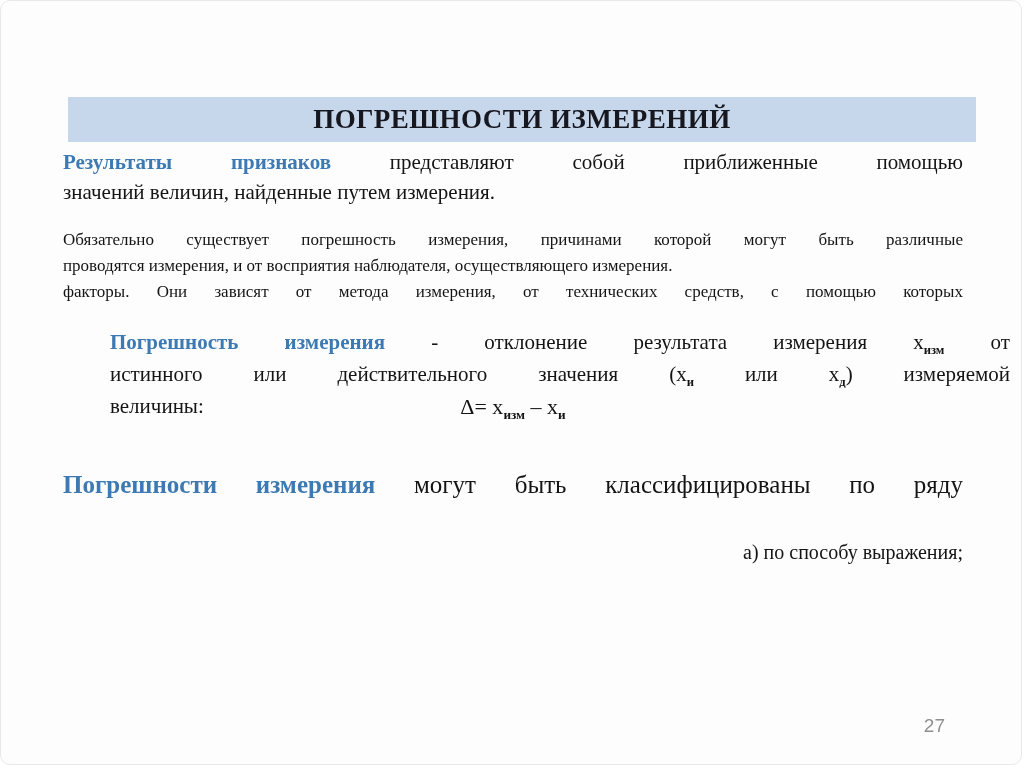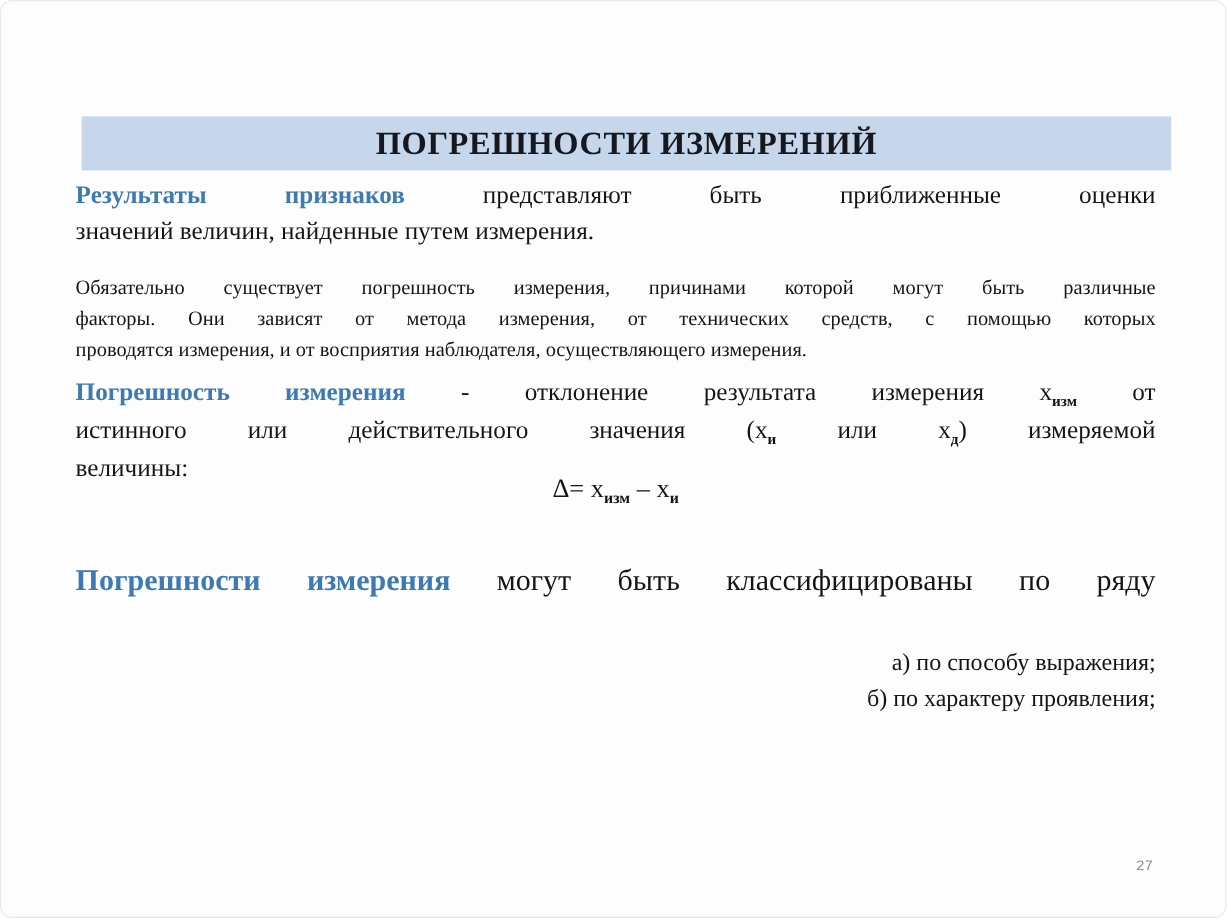--- a/index.html
+++ b/index.html
@@ -48,21 +48,21 @@
   .line {
     display: block;
     text-align: justify;
     text-align-last: justify;
   }
   .line.last {
     text-align-last: left;
   }
   .p1 { top: 146px; font-size: 21px; line-height: 30px; }
   .p2 { top: 226px; font-size: 17px; line-height: 26px; }
-  .p3 { top: 309px; font-size: 21px; line-height: 32px; }
+  .p3 { top: 325px; font-size: 21px; line-height: 32px; margin-left: 47px; }
   .p4 { top: 469px; font-size: 25px; line-height: 30px; }
   .accent {
     color: #3d7ab3;
     font-weight: bold;
   }
   sub {
     font-size: 0.6em;
     font-weight: 600;
     line-height: 0;
   }
@@ -81,58 +81,57 @@
     top: 536px;
     width: 900px;
     text-align: center;
     font-size: 20px;
     line-height: 30px;
   }
   .class-list .item { display: block; text-align: right; }
   .page-number {
     position: absolute;
     top: 714px;
-    right: 60px;
-    font-family: Liberation Mono, monospace;
-    font-size: 12px;
+    right: 76px;
+    font-family: Liberation Sans, sans-serif;
+    font-size: 19px;
     color: #8f8f8f;
   }
 </style>
 </head>
 <body>
 
 <div class="slide">
 
   <div class="title-banner">
     <span class="title-text">ПОГРЕШНОСТИ ИЗМЕРЕНИЙ</span>
   </div>
 
   <div class="para p1">
-    <span class="line"><span class="accent">Результаты признаков</span> <span>представляют быть приближенные оценки</span></span>
+    <span class="line"><span class="accent">Результаты признаков</span> <span>представляют собой приближенные помощью</span></span>
     <span class="line last">значений величин, найденные путем измерения.</span>
   </div>
 
   <div class="para p2">
     <span class="line">Обязательно существует погрешность измерения, причинами которой могут быть различные</span>
+    <span class="line last">проводятся измерения, и от восприятия наблюдателя, осуществляющего измерения.</span>
     <span class="line">факторы. Они зависят от метода измерения, от технических средств, с помощью которых</span>
-    <span class="line last">проводятся измерения, и от восприятия наблюдателя, осуществляющего измерения.</span>
   </div>
 
   <div class="para p3">
     <span class="line"><span class="accent">Погрешность измерения</span> <span>- отклонение результата измерения х</span><sub>изм</sub> <span>от</span></span>
     <span class="line"><span>истинного или действительного значения (х</span><sub>и</sub> <span>или х</span><sub>д</sub><span>) измеряемой</span></span>
     <span class="line last">величины:</span>
   </div>
 
   <div class="formula"><span>Δ= х</span><sub>изм</sub> <span>– х</span><sub>и</sub></div>
 
   <div class="para p4">
     <span class="line"><span class="accent">Погрешности измерения</span> <span>могут быть классифицированы по ряду</span></span>
   </div>
 
   <div class="class-list">
     <span class="item">а) по способу выражения;</span>
-    <span class="item">б) по характеру проявления;</span>
   </div>
 
   <div class="page-number">27</div>
 
 </div>
 
 </body></html>

